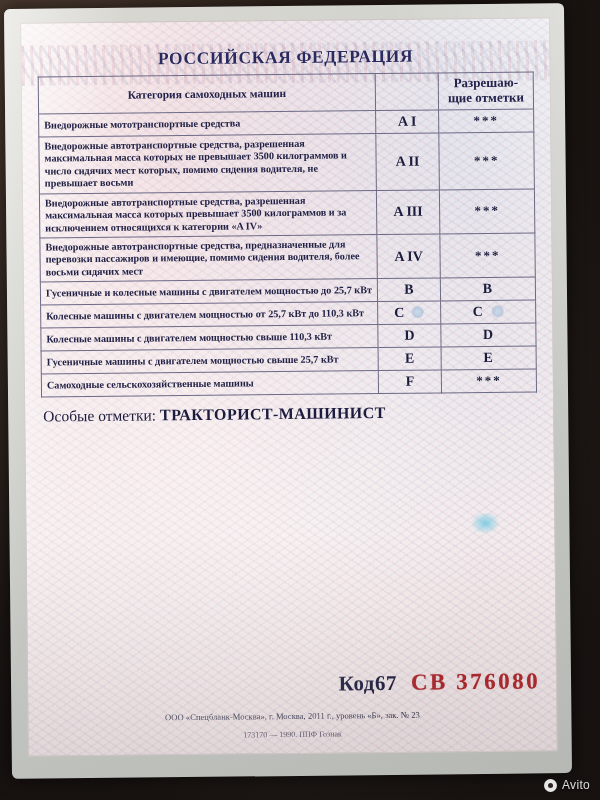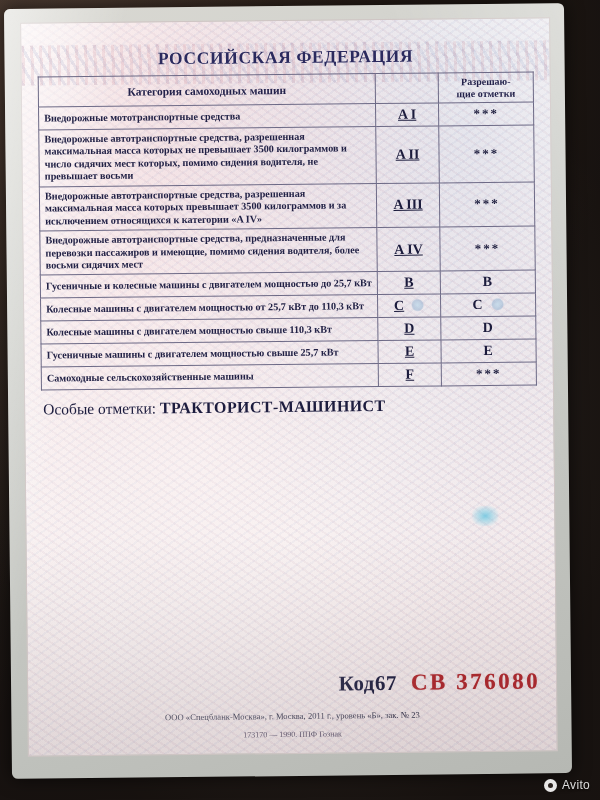--- a/index.html
+++ b/index.html
@@ -100,29 +100,29 @@
     border:1px solid #6d6a86;
     padding:3px 5px;
     vertical-align:middle;
   }
   th.h-desc{
     font-size:11.5px;font-weight:bold;text-align:center;color:#23224b;
     padding:10px 4px;
   }
   th.h-cat{width:52px;border-left:1px solid #6d6a86;}
   th.h-mark{
-    width:84px;font-size:10px;font-weight:bold;color:#23224b;
+    width:84px;font-size:13px;font-weight:bold;color:#23224b;
     line-height:1.15;
   }
   td.desc{
     font-size:10.2px;line-height:1.22;font-weight:bold;color:#222246;
     text-align:left;
   }
   td.cat{
-    text-align:center;font-size:14px;font-weight:bold;color:#1b1b3c;width:52px;text-decoration:underline;
+    text-align:center;font-size:14px;font-weight:bold;color:#1b1b3c;width:52px;
   }
   td.mark{
     text-align:center;font-size:14px;font-weight:bold;color:#1b1b3c;width:84px;
     letter-spacing:1px;
   }
   td.mark .stars{font-size:13px;letter-spacing:2px;}
   .holo{
     display:inline-block;margin-left:7px;width:13px;height:13px;
     border-radius:50%;
     background:radial-gradient(circle at 50% 50%, rgba(200,220,235,.95) 0%, rgba(150,180,210,.55) 55%, rgba(255,255,255,0) 72%);

